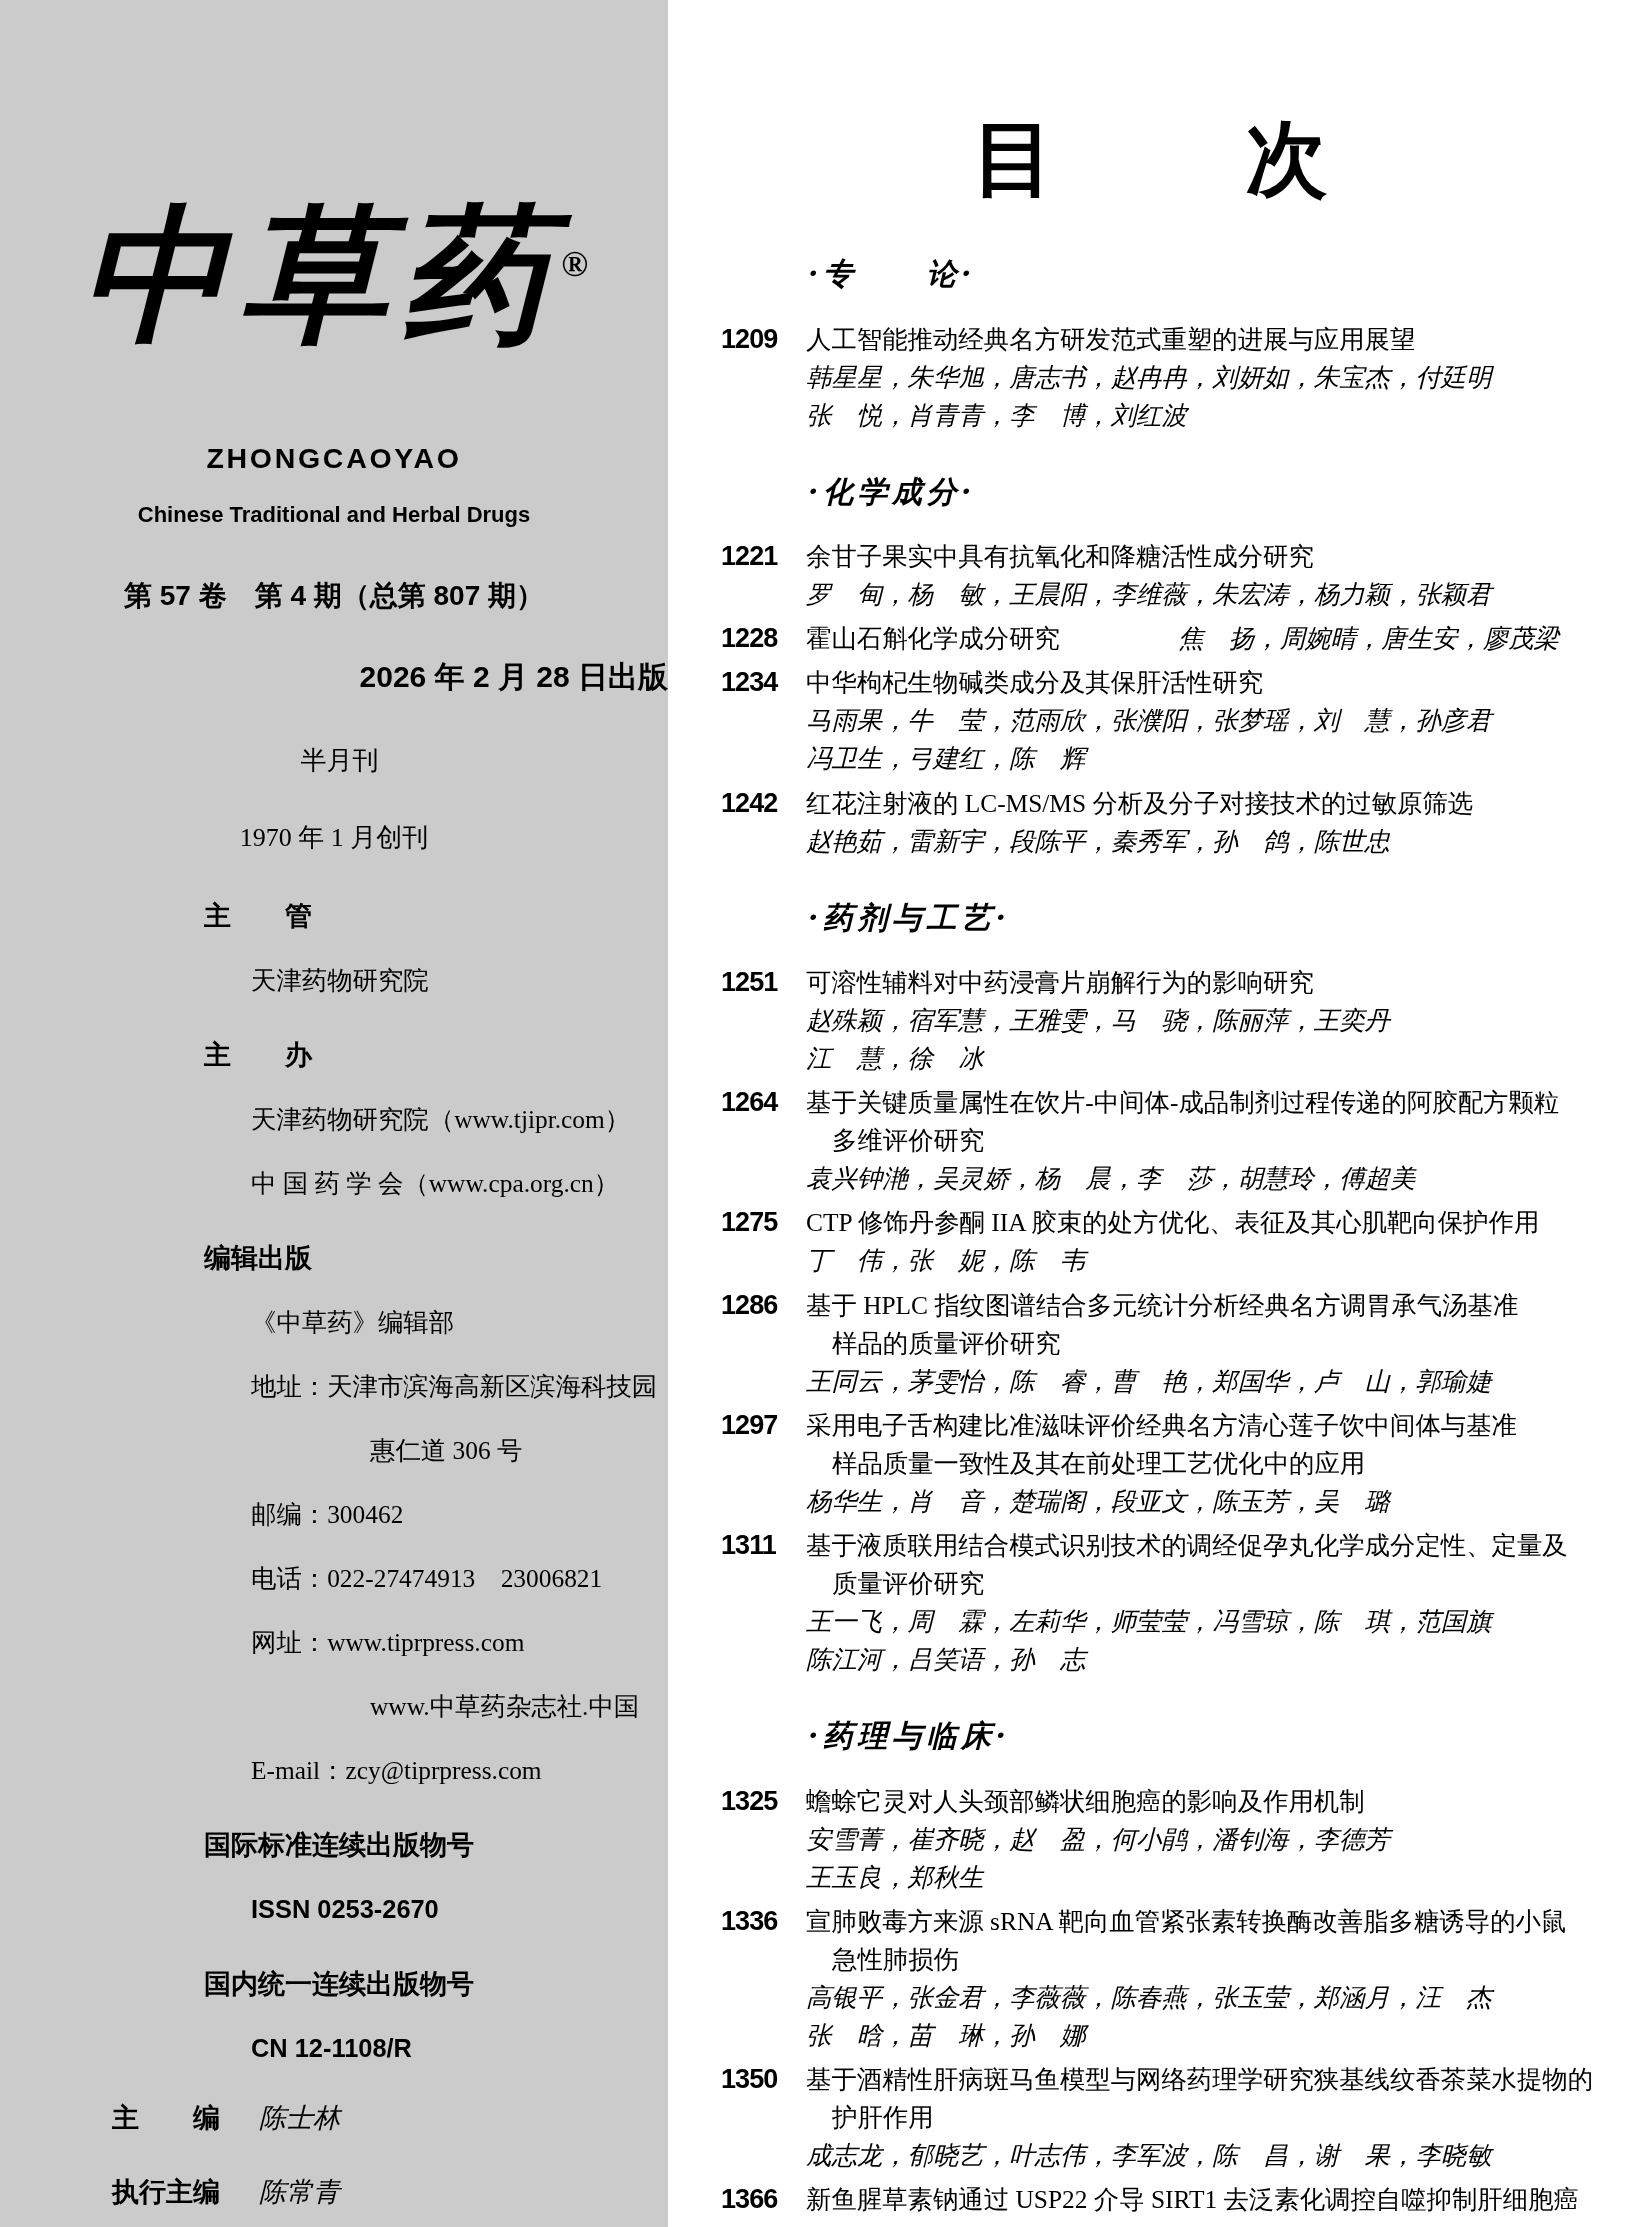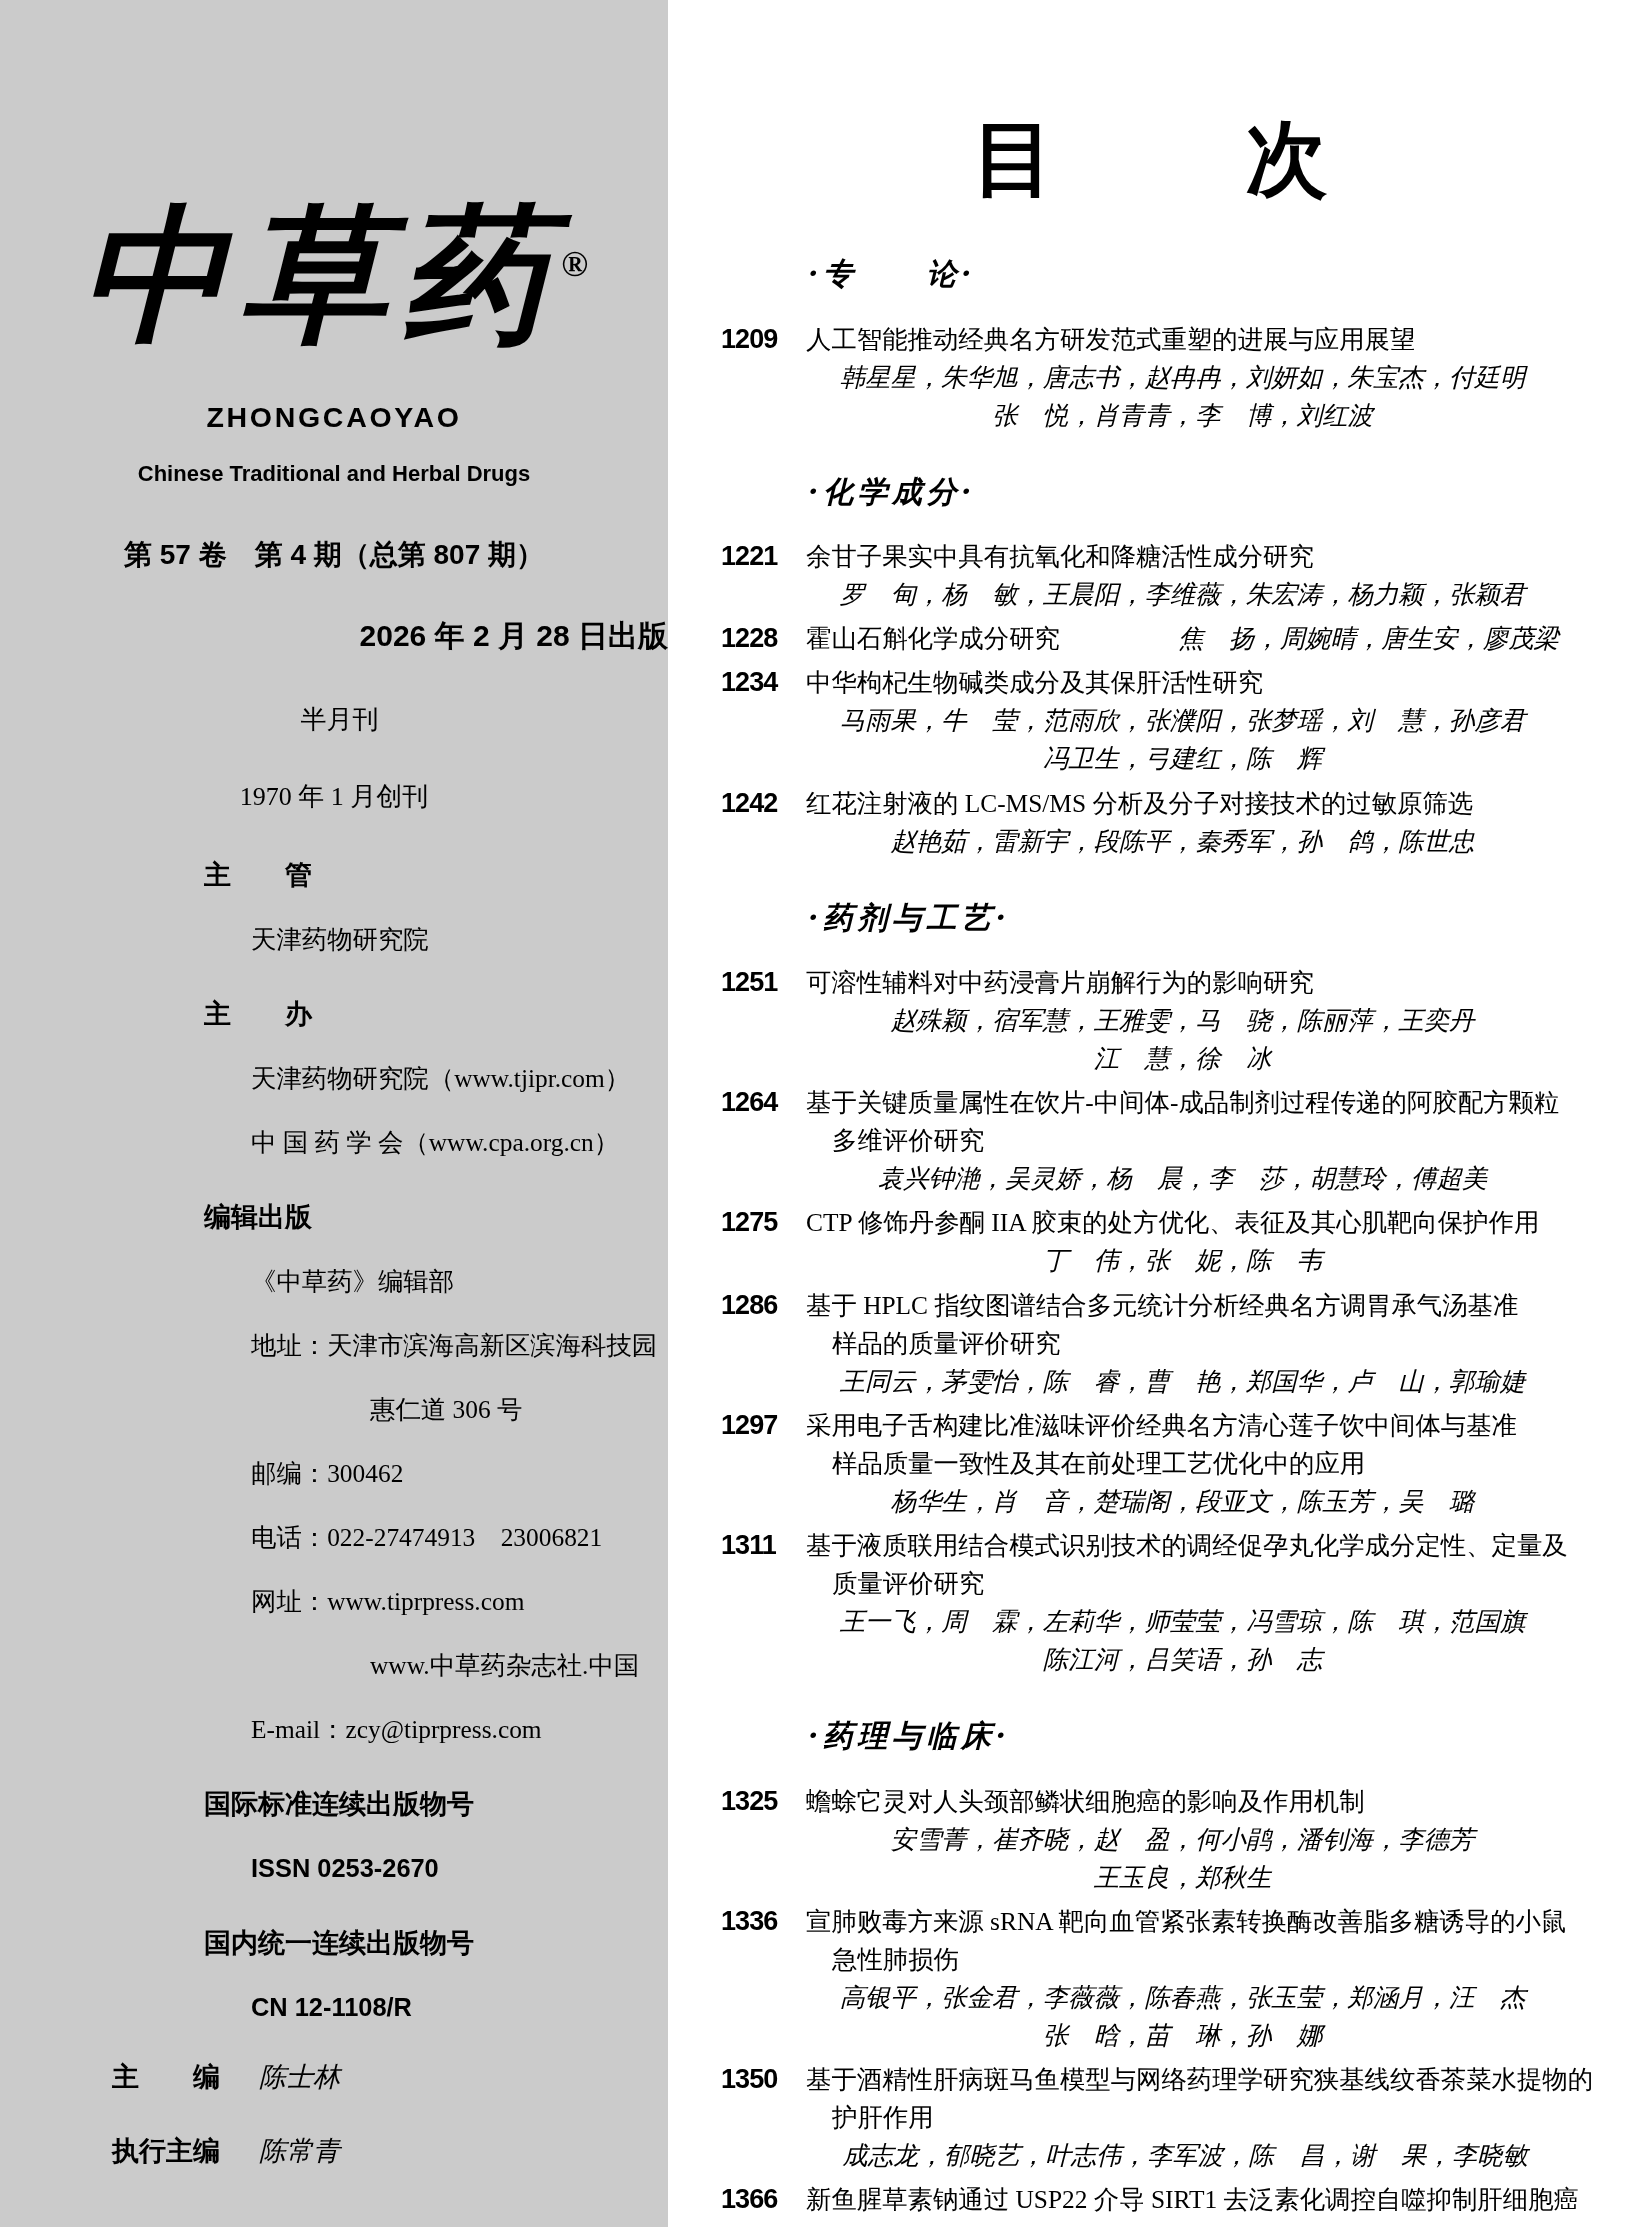--- a/index.html
+++ b/index.html
@@ -32,21 +32,21 @@
     letter-spacing:13.4px;
     white-space:nowrap;
   }
   .logo-reg{
     font-size:36px;
     font-style:normal;
     vertical-align:super;
     letter-spacing:0;
   }
   .pinyin{
-    margin-top:20px;
+    margin-top:61px;
     font-family:"Liberation Sans","DejaVu Sans",sans-serif;
     font-weight:bold;
     font-size:28.5px;
     letter-spacing:2.7px;
   }
   .entitle{
     margin-top:27px;
     font-family:"Liberation Sans","DejaVu Sans",sans-serif;
     font-weight:bold;
     font-size:22px;
@@ -148,21 +148,21 @@
     line-height:38px;
   }
   .title-line{ white-space:nowrap; }
   .title-line.cont{ padding-left:26px; }
   .title-line.flexline{
     display:flex;
     justify-content:space-between;
     white-space:nowrap;
   }
   .authors-line{
-    text-align:center;
+    text-align:left;
     padding-right:29px;
     font-style:italic;
     font-family:Liberation Sans, sans-serif;
     white-space:nowrap;
   }
   .inline-authors{
     font-style:italic;
     font-family:"DejaVu Serif",serif;
     padding-right:29px;
   }

